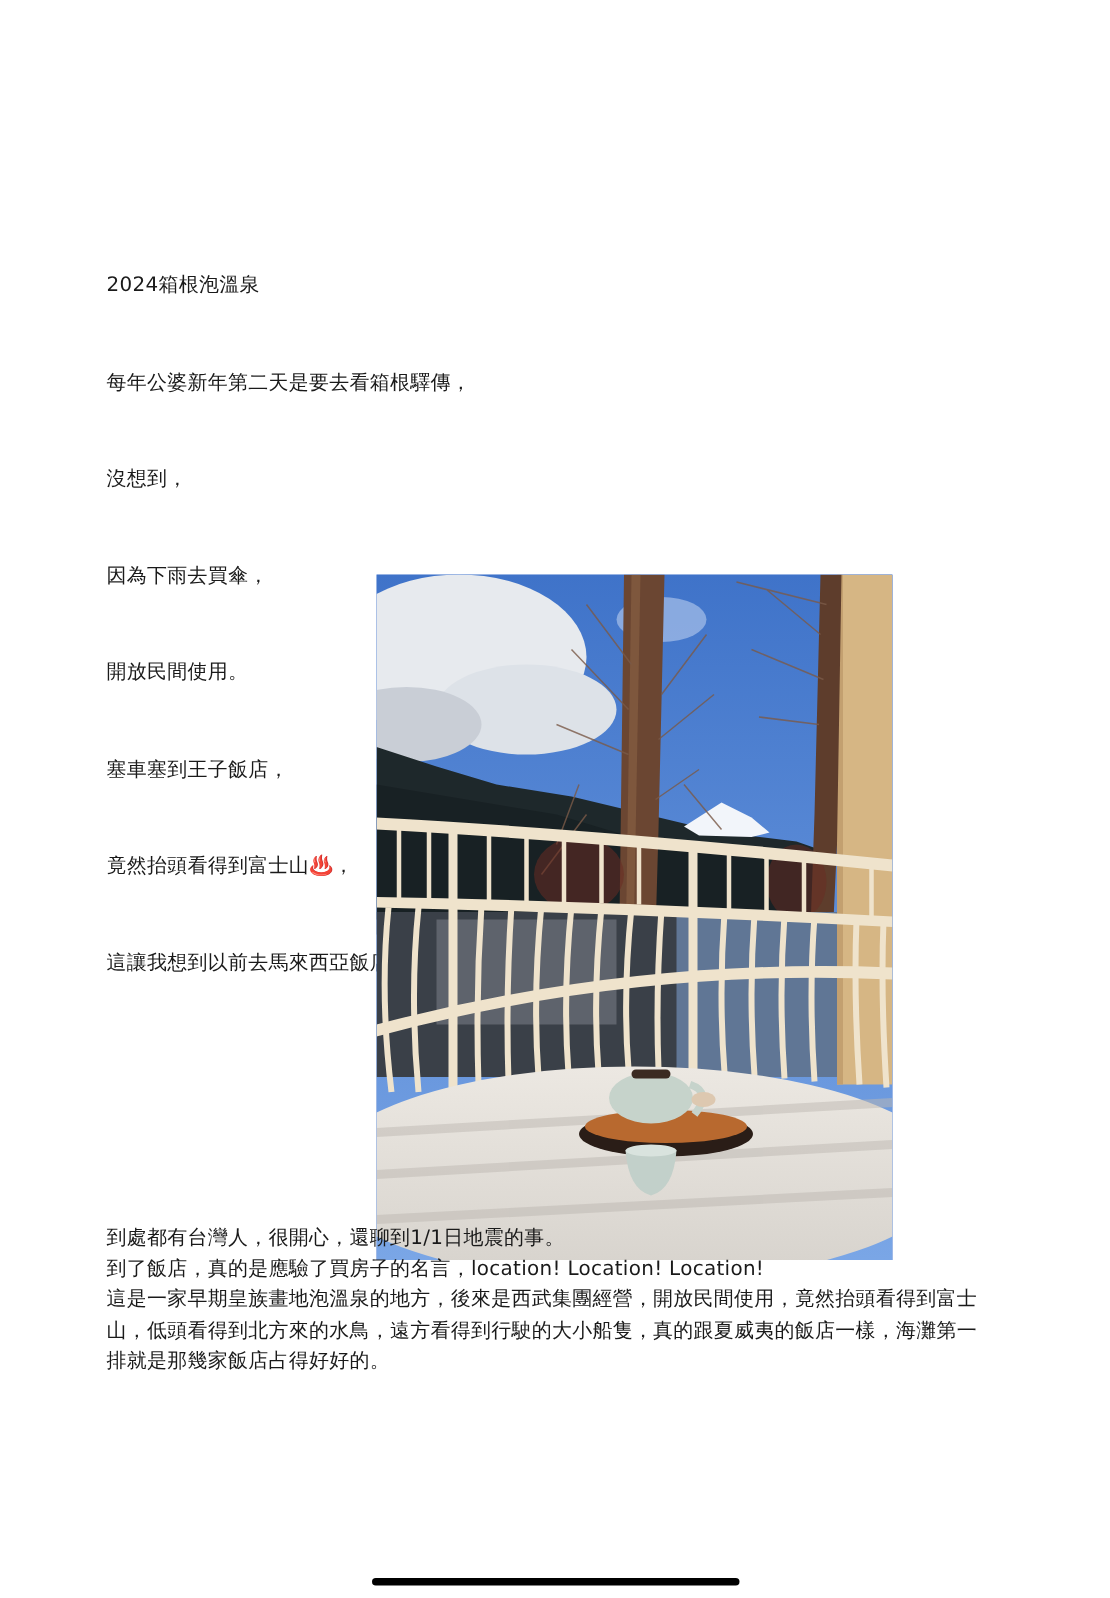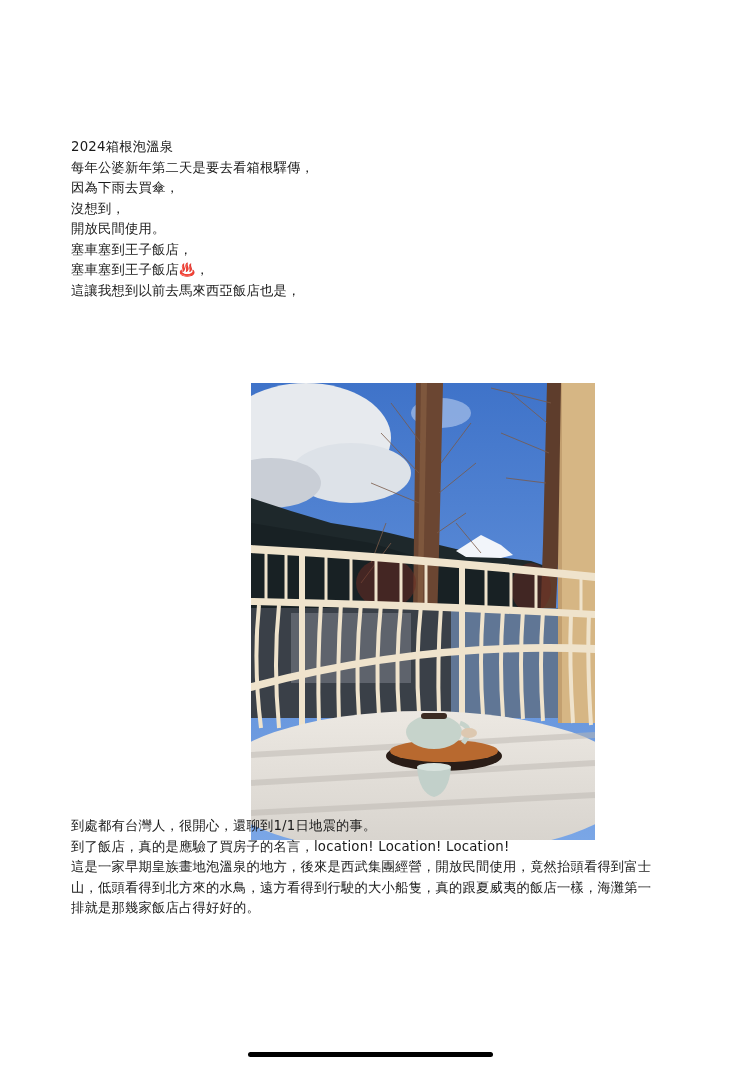--- a/index.html
+++ b/index.html
@@ -5,46 +5,46 @@
     html, body { margin: 0; padding: 0; }
     body {
       width: 740px; height: 1065px; background: #ffffff; position: relative; overflow: hidden;
       font-family: "DejaVu Sans", "Liberation Sans", sans-serif;
       color: #1a1a1a;
     }
     .post-text {
       position: absolute; left: 71px; width: 600px;
       font-size: 13.3px; line-height: 20.5px; letter-spacing: 0.2px;
     }
-    .post-text .line { display: block; white-space: nowrap; }
+    .post-text .line { display: block; white-space: nowrap; margin-top: 44px; }
     #intro { top: 137px; }
     #body { top: 816px; width: 592px; }
     #body .para { display: block; white-space: normal; word-break: break-all; }
     .emoji { color: #e0302a; font-size: 13px; }
     .photo {
       position: absolute; left: 251px; top: 383px; width: 344px; height: 457px;
       overflow: hidden; background: #4a7bd0;
     }
     .photo svg { display: block; }
     .home-indicator {
       position: absolute; left: 248px; top: 1052px; width: 245px; height: 5px;
       background: #000; border-radius: 3px;
     }
   </style>
 </head>
 <body>
 
 <div class="post-text" id="intro">
   <span class="line">2024箱根泡溫泉</span>
   <span class="line">每年公婆新年第二天是要去看箱根驛傳，</span>
+  <span class="line">沒想到，</span>
   <span class="line">因為下雨去買傘，</span>
-  <span class="line">沒想到，</span>
   <span class="line">開放民間使用。</span>
   <span class="line">塞車塞到王子飯店，</span>
-  <span class="line"><span>塞車塞到王子飯店</span><span class="emoji">♨️</span><span>，</span></span>
+  <span class="line"><span>竟然抬頭看得到富士山</span><span class="emoji">♨️</span><span>，</span></span>
   <span class="line">這讓我想到以前去馬來西亞飯店也是，</span>
 </div>
 
 <div class="photo">
   <svg width="344" height="457" viewBox="0 0 344 457" xmlns="http://www.w3.org/2000/svg">
     <defs>
       <linearGradient id="sky" x1="0" y1="0" x2="0" y2="1">
         <stop offset="0" stop-color="#3f73c9"></stop>
         <stop offset="1" stop-color="#7aa6e6"></stop>
       </linearGradient>

